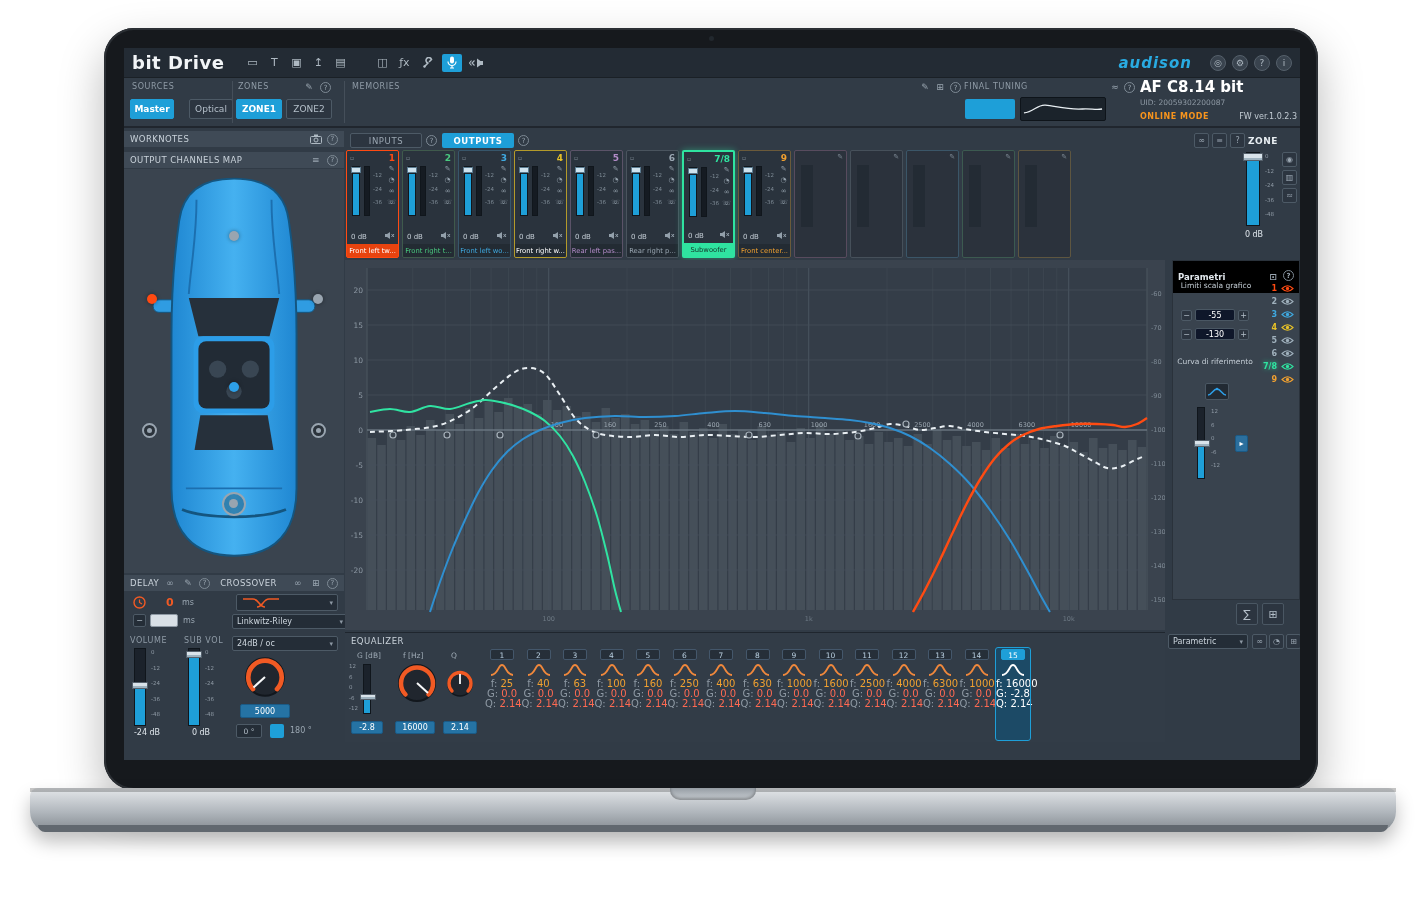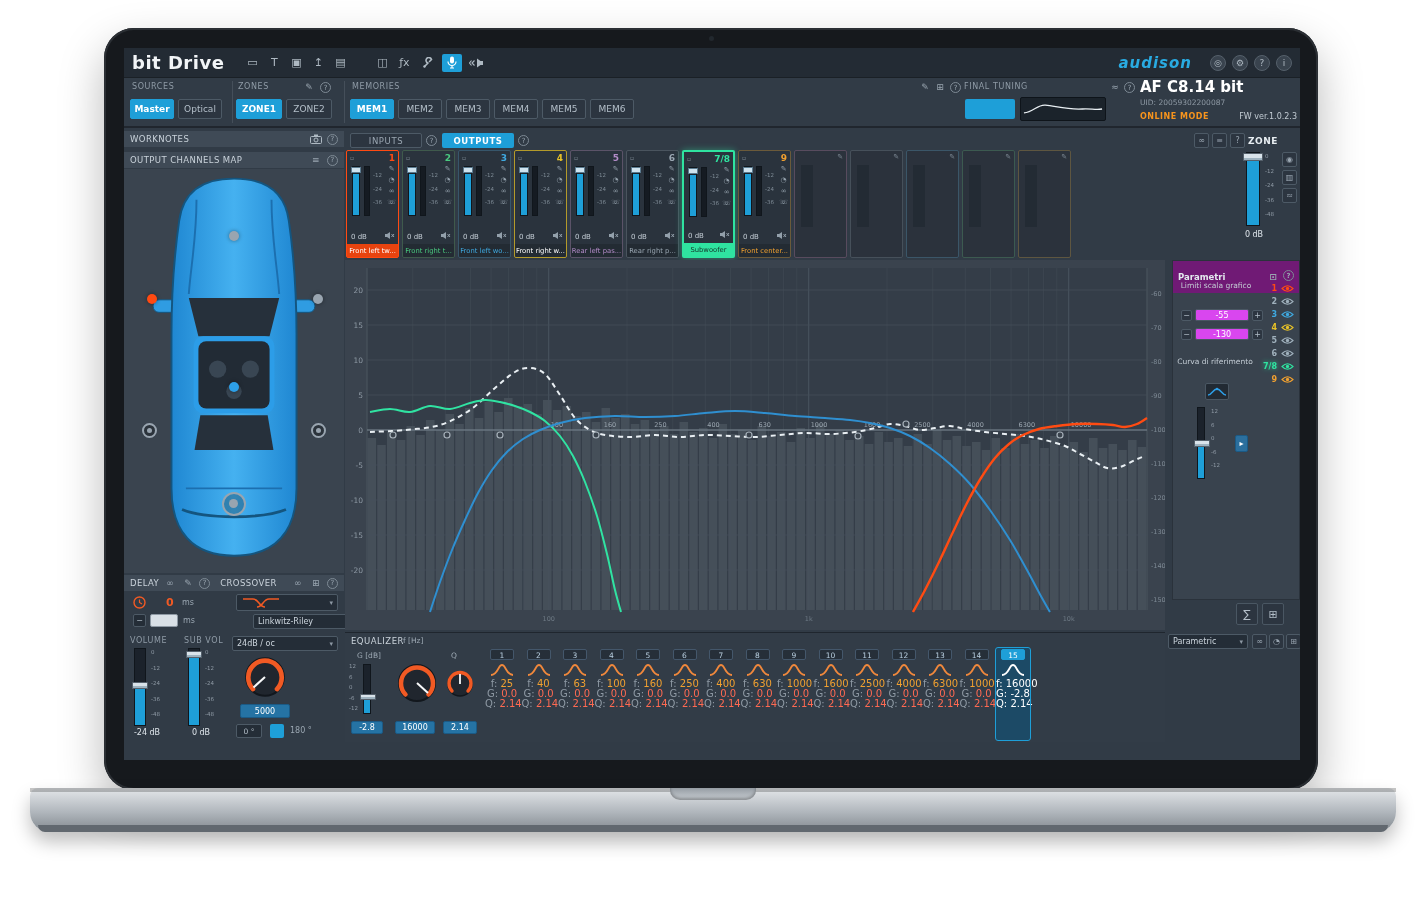--- a/index.html
+++ b/index.html
@@ -30,21 +30,21 @@
 .tb-spacer{flex:1}
 .brand{color:#29abe2;font-style:italic;font-weight:bold;font-size:15px;letter-spacing:1px;margin-right:10px}
 .circ{width:16px;height:16px;border-radius:50%;background:#39434e;border:1px solid #55606b;color:#aeb9c2;font-size:9px;display:inline-flex;align-items:center;justify-content:center;margin-left:4px}
 
 
 .subbar{position:absolute;left:0;top:30px;width:100%;height:50px;background:#313b46;border-bottom:2px solid #20262e}
 .lab{position:absolute;font-size:8px;color:#8f9ba6;letter-spacing:.6px}
 .vdiv{position:absolute;top:3px;height:42px;width:1px;background:#454f5a}
 .btn{height:20px;border-radius:2px;font-size:9px;display:flex;align-items:center;justify-content:center;background:#2c3540;border:1px solid #4d5a66;color:#b4bfc9}
 .btn.active{background:#1e9fd8;border-color:#1e9fd8;color:#fff;font-weight:bold}
-.row-flex{position:absolute;display:flex;gap:4px}
+.row-flex{position:absolute;display:flex;gap:15px}
 .row-flex .btn{width:44px}
 .ic{width:14px;height:14px;display:inline-flex;align-items:center;justify-content:center;color:#9aa6b1;font-size:9px}
 .qc{width:11px;height:11px;border:1px solid #7e8a95;border-radius:50%;font-size:7px;color:#9aa6b1;display:inline-flex;align-items:center;justify-content:center}
 .model{position:absolute;left:1016px;top:0;font-size:15px;font-weight:bold;color:#fff}
 .uid{position:absolute;left:1016px;top:20px;font-size:7.5px;color:#8e99a4}
 .mode{position:absolute;left:1016px;top:34px;font-size:8px;font-weight:bold;color:#f7941d;letter-spacing:.5px}
 .fw{position:absolute;right:3px;top:34px;font-size:8px;color:#c3ccd4}
 .ft-blue{position:absolute;left:841px;top:21px;width:50px;height:20px;background:#1e9fd8;border-radius:2px}
 .ft-curve{position:absolute;left:896px;top:19px;width:86px;height:24px;background:#1b232b;border:1px solid #0e141a;border-radius:2px;display:flex;align-items:center;justify-content:center}
 
@@ -107,26 +107,26 @@
 
 .zone-lab{position:absolute;font-size:9px;font-weight:bold;color:#e8eef2;letter-spacing:.5px}
 .zicon{width:15px;height:15px;background:#2c3540;border:1px solid #4d5a66;border-radius:2px;color:#9aa6b1;font-size:8px;display:flex;align-items:center;justify-content:center}
 .zone-icons{position:absolute;left:1158px;top:104px;display:flex;flex-direction:column;gap:3px}
 
 
 .graph{position:absolute;left:221px;top:212px;width:820px;height:370px;background:#3a434e}
 
 
 .parametri{position:absolute;left:1048px;top:212px;width:128px;height:340px;background:#39434e;border:1px solid #2a323b}
-.p-head{height:15px;background:#701a75;display:flex;align-items:center;padding:16px 5px;font-size:8.5px;font-weight:bold;color:#e3e9ee;gap:3px}
+.p-head{height:15px;background:#000000;display:flex;align-items:center;padding:16px 5px;font-size:8.5px;font-weight:bold;color:#e3e9ee;gap:3px}
 .p-head .right{margin-left:auto;display:flex;gap:3px}
 .p-center{position:absolute;left:4px;top:20px;width:78px;text-align:center;font-size:7.5px;color:#c3ccd4;line-height:1.35}
 .p-step{position:absolute;display:flex;align-items:center;gap:3px}
 .p-mini{width:11px;height:11px;background:#2c3540;border:1px solid #4d5a66;color:#b4bfc9;font-size:8px;display:flex;align-items:center;justify-content:center;border-radius:2px}
-.p-val{width:54px;height:12px;background:#d946ef;border:1px solid #4a5763;color:#fff;font-size:8px;display:flex;align-items:center;justify-content:center;border-radius:2px}
+.p-val{width:40px;height:12px;background:#0f172a;border:1px solid #4a5763;color:#fff;font-size:8px;display:flex;align-items:center;justify-content:center;border-radius:2px}
 .p-channels{position:absolute;right:5px;top:21px;display:flex;flex-direction:column}
 .p-ch{display:flex;align-items:center;justify-content:flex-end;gap:4px;height:13px;font-size:8px;font-weight:bold}
 .p-ch .p-eye path{stroke:currentColor;fill:none;stroke-width:1.1}
 .p-ch .p-eye circle{fill:currentColor}
 .p-ch.act{text-shadow:0 0 5px rgba(47,227,160,.8)}
 .p-ref{position:absolute;left:2px;top:96px;width:80px;text-align:center;font-size:7.5px;color:#c3ccd4;line-height:1.35}
 .p-curve-btn{position:absolute;left:32px;top:122px;width:24px;height:17px;background:#222a33;border:1px solid #4a5763;border-radius:2px;display:flex;align-items:center;justify-content:center}
 .p-chev{position:absolute;left:62px;top:174px;width:13px;height:17px;background:#2b6f9e;border:1px solid #1b5a85;color:#fff;font-size:8px;display:flex;align-items:center;justify-content:center;border-radius:2px}
 .sumbtn{position:absolute;width:22px;height:22px;background:#2c3540;border:1px solid #4a5763;border-radius:2px;color:#b4bfc9;font-size:11px;display:flex;align-items:center;justify-content:center}
 
@@ -223,29 +223,20 @@
         <span class="ic" style="position:absolute;left:178px;top:2px">✎</span>
         <span class="qc" style="position:absolute;left:196px;top:4px">?</span>
         <div class="row-flex" style="left:112px;top:21px;gap:4px">
 
         <div class="btn active" style="width:46px">ZONE1</div>
             <div class="btn" style="width:46px">ZONE2</div>
           </div>
         <div class="vdiv" style="left:220px"></div>
 
         <span class="lab" style="left:228px;top:4px">MEMORIES</span>
-        <div class="row-flex" style="left:226px;top:21px">
-
-        <div class="btn active">MEM1</div>
-            <div class="btn">MEM2</div>
-            <div class="btn">MEM3</div>
-            <div class="btn">MEM4</div>
-            <div class="btn">MEM5</div>
-            <div class="btn">MEM6</div>
-          </div>
 
         <span class="ic" style="position:absolute;left:794px;top:2px">✎</span>
         <span class="ic" style="position:absolute;left:809px;top:2px">⊞</span>
         <span class="qc" style="position:absolute;left:826px;top:4px">?</span>
         <span class="lab" style="left:840px;top:4px">FINAL TUNING</span>
         <span class="ic" style="position:absolute;left:984px;top:2px">≈</span>
         <span class="qc" style="position:absolute;left:1000px;top:4px">?</span>
 
         <div class="ft-blue"></div>
         <div class="ft-curve">
@@ -342,21 +333,21 @@
       <div class="input-light" style="left:26px;top:566px;width:28px;height:13px"></div>
       <span class="unit" style="left:59px;top:568px">ms</span>
 
       <div class="dd" style="left:112px;top:546px;width:102px;height:17px">
         <svg width="40" height="14" viewBox="0 0 40 14">
             <path d="M2,3 L12,3 C18,3 18,11 24,11" stroke="#f15a24" fill="none" stroke-width="1.5"></path>
             <path d="M38,3 L28,3 C22,3 22,11 16,11" stroke="#f15a24" fill="none" stroke-width="1.5"></path>
           </svg>
         <span class="caret">▾</span>
       </div>
-      <div class="dd" style="left:129px;top:566px;width:116px;height:15px">
+      <div class="dd" style="left:108px;top:566px;width:116px;height:15px">
         <span>Linkwitz-Riley</span>
         <span class="caret">▾</span>
       </div>
 
       <span class="lab" style="left:6px;top:588px">VOLUME</span>
       <span class="lab" style="left:60px;top:588px">SUB VOL</span>
 
       <div class="fader" style="left:10px;top:600px;width:12px;height:78px">
         <div class="fill" style="height:38px"></div>
         <div class="fhandle" style="left:-3px;top:33px;width:16px;height:7px"></div>
@@ -984,21 +975,21 @@
         </div>
         <div class="p-chev">▸</div>
       </div>
 
       <div class="sumbtn" style="left:1112px;top:555px">∑</div>
       <div class="sumbtn" style="left:1138px;top:555px">⊞</div>
 
       <div class="eq">
         <span class="eq-title">EQUALIZER</span>
         <span class="eq-lab" style="left:12px;top:18px">G [dB]</span>
-        <span class="eq-lab" style="left:58px;top:3px">f [Hz]</span>
+        <span class="eq-lab" style="left:58px;top:18px">f [Hz]</span>
         <span class="eq-lab" style="left:106px;top:18px">Q</span>
 
         <div class="ticks" style="left:4px;top:31px;gap:5px">
           <span>12</span>
             <span>6</span>
             <span>0</span>
             <span>-6</span>
             <span>-12</span>
         </div>
         <div class="fader" style="left:18px;top:31px;width:8px;height:50px">

